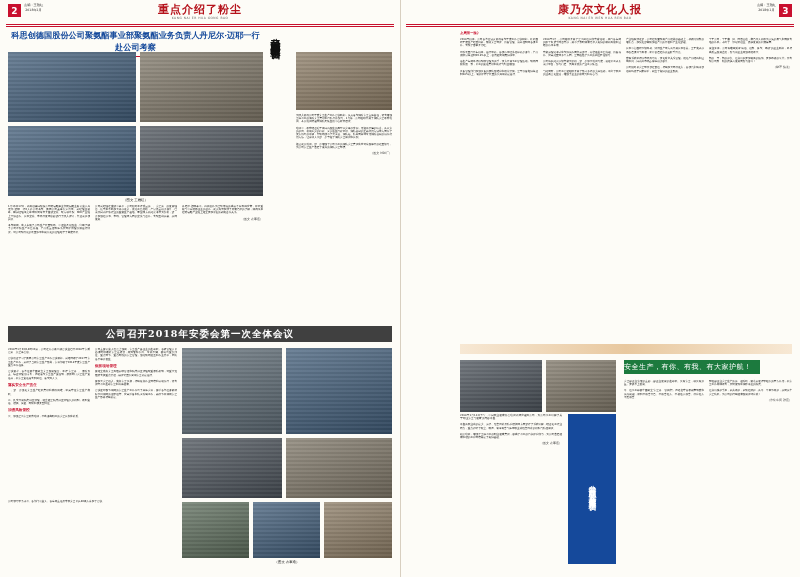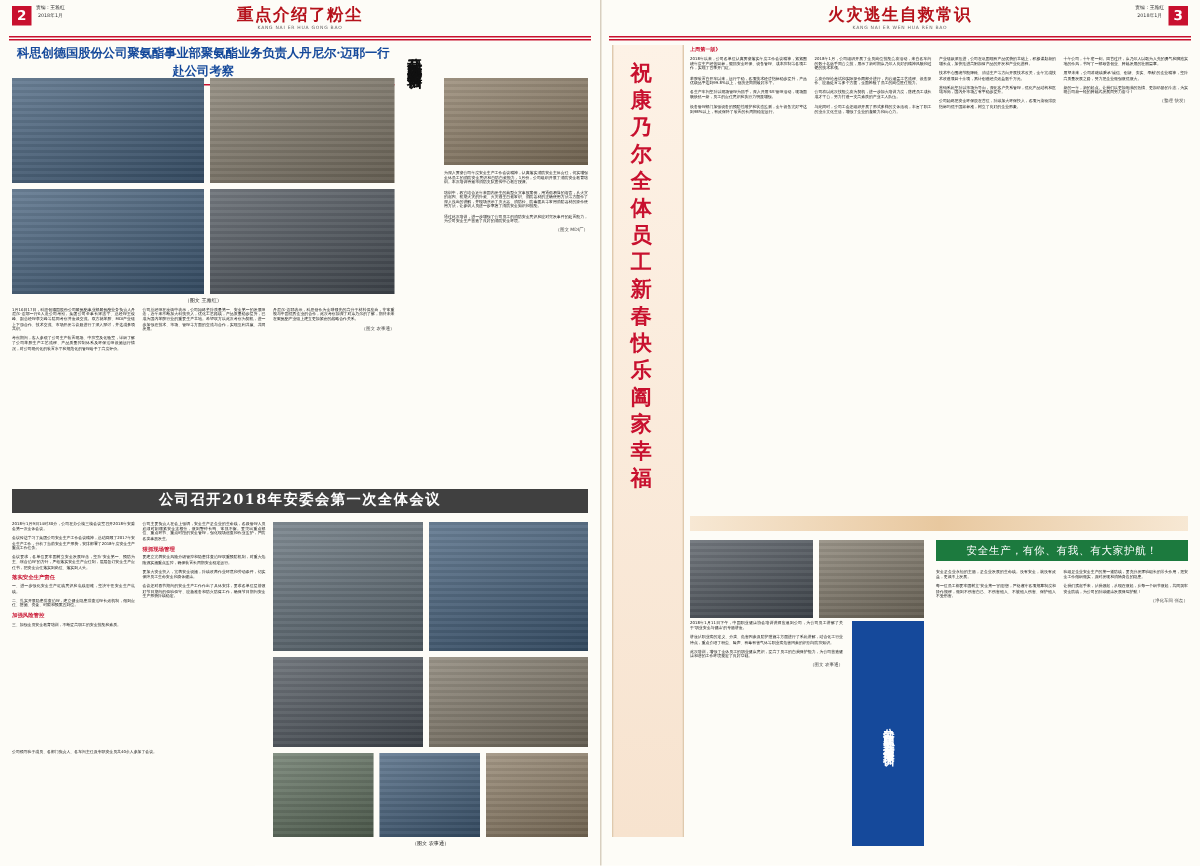--- a/index.html
+++ b/index.html
@@ -172,29 +172,26 @@
   </div>
 
   <div class="page-half" id="right">
 
     <div class="masthead">
       <div class="mast-num" style="right:8px;">3</div>
       <div class="mast-meta" style="right:24px;">
         <div>责编：王雅红</div>
         <div>2018年1月</div>
       </div>
-      <div class="mast-title">火灾逃生自救常识</div>
+      <div class="mast-title">康乃尔文化人报</div>
       <div class="mast-sub">KANG NAI ER WEN HUA REN BAO</div>
       <div class="mast-rule"></div>
       <div class="mast-rule2"></div>
     </div>
 
-    <div class="vstrip" style="left:8px;top:30px;width:46px;height:528px;">
-      <div class="vt" style="top:10px;">祝康乃尔全体员工新春快乐 阖家幸福</div>
-    </div>
 
     <div style="position:absolute;left:60px;top:31px;font-size:3.4px;color:#c8102e;font-weight:bold;">上周第一版》</div>
 
     <div style="position:absolute;left:60px;top:38px;width:78px;height:300px;" class="tiny">
       <p style="margin:0 0 3px 0;">2018年以来，公司各单位认真贯彻落实年度工作会议精神，紧紧围绕年度生产经营目标，狠抓安全环保、设备管理、成本控制等各项工作，实现了首季开门红。</p>
       <p style="margin:0 0 3px 0;">苯胺装置自开车以来，运行平稳，各项技术经济指标稳步提升，产品优级品率达到99.8%以上，创历史同期最好水平。</p>
       <p style="margin:0 0 3px 0;">各生产车间坚持以现场管理为抓手，深入开展'6S'管理活动，现场面貌焕然一新，员工的责任意识和执行力明显增强。</p>
       <p style="margin:0 0 3px 0;">设备管理部门加强设备的预防性维护和状态监测，全年设备完好率达到98%以上，有效保障了装置的长周期稳定运行。</p>
     </div>
     <div style="position:absolute;left:143px;top:38px;width:78px;height:300px;" class="tiny">
@@ -224,21 +221,21 @@
       <p style="margin:0 0 3px 0;">讲座从职业病的定义、分类、危害因素及防护措施等方面进行了系统讲解，结合化工行业特点，重点介绍了粉尘、噪声、有毒有害气体等职业病危害因素的识别与防控知识。</p>
       <p style="margin:0 0 3px 0;">此次培训，增强了全体员工的职业健康意识，提高了员工的自我保护能力，为公司营造健康和谐的工作环境奠定了良好基础。</p>
       <div class="sig">（图文  农事通）</div>
     </div>
     <div class="photo room" style="position:absolute;left:146px;top:360px;width:70px;height:52px;"></div>
 
     <div class="vbox" style="left:168px;top:414px;width:48px;height:150px;">
       <div class="vtext vt">公司开展职业安全与健康培训</div>
     </div>
 
-    <div class="greenband" style="position:absolute;left:224px;top:360px;width:168px;height:14px;line-height:14px;text-align:center;font-size:7px;letter-spacing:.5px;font-family:'DejaVu Serif',serif;">安全生产，有你、有我、有大家护航！</div>
+    <div class="greenband" style="position:absolute;left:224px;top:360px;width:136px;height:14px;line-height:14px;font-size:7px;letter-spacing:.5px;font-family:'DejaVu Serif',serif;">安全生产，有你、有我、有大家护航！</div>
 
     <div style="position:absolute;left:224px;top:380px;width:80px;" class="tiny">
       <p style="margin:0 0 3px 0;">安全是企业永恒的主题，是企业发展的生命线。没有安全，就没有效益，更谈不上发展。</p>
       <p style="margin:0 0 3px 0;">每一位员工都要牢固树立'安全第一'的思想，严格遵守各项规章制度和操作规程，做到不伤害自己、不伤害他人、不被他人伤害、保护他人不受伤害。</p>
     </div>
     <div style="position:absolute;left:309px;top:380px;width:83px;" class="tiny">
       <p style="margin:0 0 3px 0;">班组是企业安全生产的第一道防线，要充分发挥班组长的带头作用，把安全工作做细做实，及时发现和消除身边的隐患。</p>
       <p style="margin:0 0 3px 0;">让我们携起手来，从我做起，从现在做起，从每一个细节做起，共同筑牢安全防线，为公司的持续健康发展保驾护航！</p>
       <div class="sig">（净化车间  张磊）</div>
     </div>

